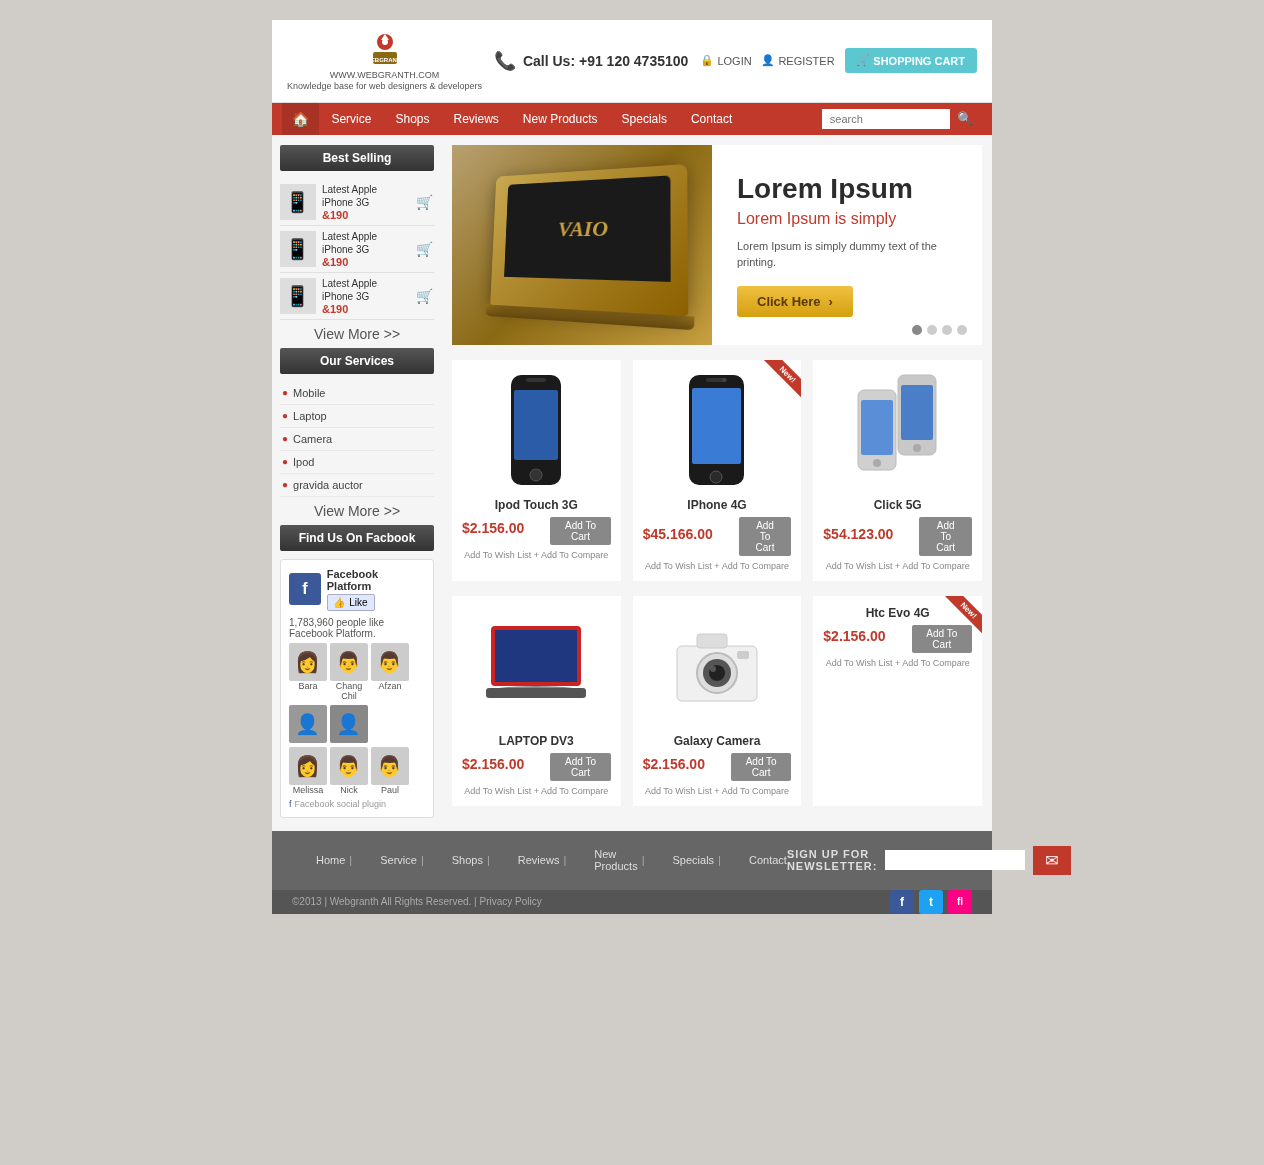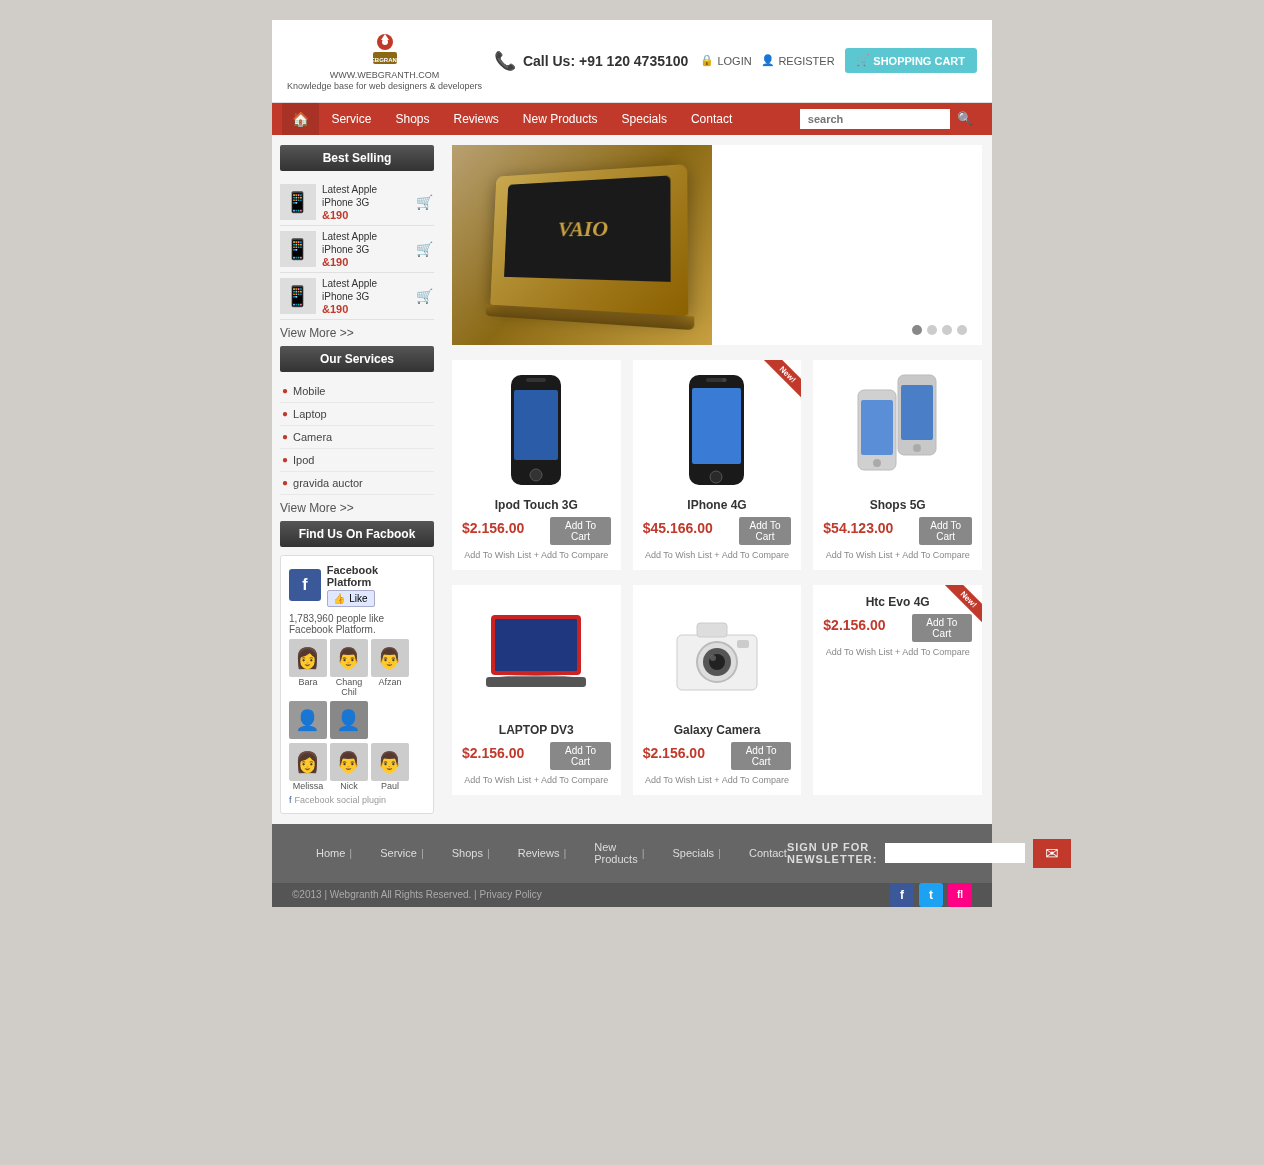--- a/index.html
+++ b/index.html
@@ -87,23 +87,22 @@
     }
     .nav-search {
       margin-left: auto;
       display: flex;
       align-items: center;
     }
     .nav-search input {
       padding: 4px 8px;
       border: none;
       font-size: 11px;
-      width: 150px;
+      width: 128px;
       color: #999;
-      font-weight: bold;
     }
     .nav-search button {
       background: #c0392b;
       border: none;
       color: #fff;
       padding: 4px 8px;
       cursor: pointer;
       font-size: 13px;
     }
 
@@ -153,22 +152,23 @@
     .product-info { flex: 1; }
     .product-name { font-size: 10px; color: #333; line-height: 1.3; }
     .product-price { font-size: 11px; color: #c0392b; font-weight: bold; }
     .cart-icon-btn {
       color: #555;
       font-size: 14px;
       cursor: pointer;
     }
 
     .view-more {
+      text-align: center;
       padding: 6px 0;
-      font-size: 12px;
+      font-size: 14px;
       color: #555;
     }
     .view-more a { color: #555; text-decoration: none; }
 
     .services-list { list-style: none; padding: 0; }
     .services-list li {
       padding: 5px 2px;
       border-bottom: 1px solid #e8e8e8;
       font-size: 11px;
       color: #444;
@@ -350,21 +350,21 @@
       justify-content: center;
       margin-bottom: 8px;
       font-size: 60px;
     }
     .product-card-name { font-size: 12px; color: #333; margin-bottom: 5px; font-weight: bold; }
     .product-card-price { font-size: 14px; color: #c0392b; font-weight: bold; margin-bottom: 5px; }
     .add-to-cart-btn {
       background: #888;
       color: #fff;
       border: none;
-      padding: 3px 6px;
+      padding: 3px 12px;
       font-size: 10px;
       border-radius: 2px;
       cursor: pointer;
       margin-left: 5px;
     }
     .product-card-links { font-size: 9px; color: #888; margin-top: 5px; }
     .product-card-links a { color: #888; text-decoration: none; }
 
     
     .footer-main {
@@ -605,20 +605,29 @@
 
       <div class="hero-banner">
         <div class="hero-laptop">
           <div style="display:flex; flex-direction:column; align-items:center; transform: perspective(300px) rotateY(-15deg) rotateX(5deg);">
             <div class="laptop-shape">
               <div class="laptop-screen" style="font-size:22px; color:#c8a040; font-style:italic; font-weight:bold; font-family:serif;">VAIO</div>
             </div>
             <div class="laptop-base"></div>
           </div>
         </div>
+        <div class="hero-text">
+          <div class="hero-title">Lorem Ipsum</div>
+          <div class="hero-subtitle">Lorem Ipsum is simply</div>
+          <div class="hero-desc">Lorem Ipsum is simply dummy text of the printing.</div>
+          <button class="hero-btn">
+            <span>Click Here</span>
+            <span>›</span>
+          </button>
+        </div>
         <div class="hero-dots">
           <div class="hero-dot active"></div>
           <div class="hero-dot"></div>
           <div class="hero-dot"></div>
           <div class="hero-dot"></div>
         </div>
       </div>
 
       <div class="products-grid">
 
@@ -668,21 +677,21 @@
           <div class="product-card-img">
             <svg width="90" height="120" viewBox="0 0 90 120">
               <rect x="5" y="20" width="38" height="80" rx="6" fill="#d0d0d0" stroke="#bbb" stroke-width="1"></rect>
               <rect x="8" y="30" width="32" height="55" rx="2" fill="#5a8fd8"></rect>
               <circle cx="24" cy="93" r="4" fill="#aaa"></circle>
               <rect x="45" y="5" width="38" height="80" rx="6" fill="#c8c8c8" stroke="#bbb" stroke-width="1"></rect>
               <rect x="48" y="15" width="32" height="55" rx="2" fill="#4a7fc8"></rect>
               <circle cx="64" cy="78" r="4" fill="#aaa"></circle>
             </svg>
           </div>
-          <div class="product-card-name">Shops 5G</div>
+          <div class="product-card-name">Click 5G</div>
           <div class="price-row">
             <span class="product-card-price">$54.123.00</span>
             <button class="add-to-cart-btn">Add To Cart</button>
           </div>
           <div class="product-card-links">
             <a href="#">Add To Wish List</a> + <a href="#">Add To Compare</a>
           </div>
         </div>
       </div>
 

